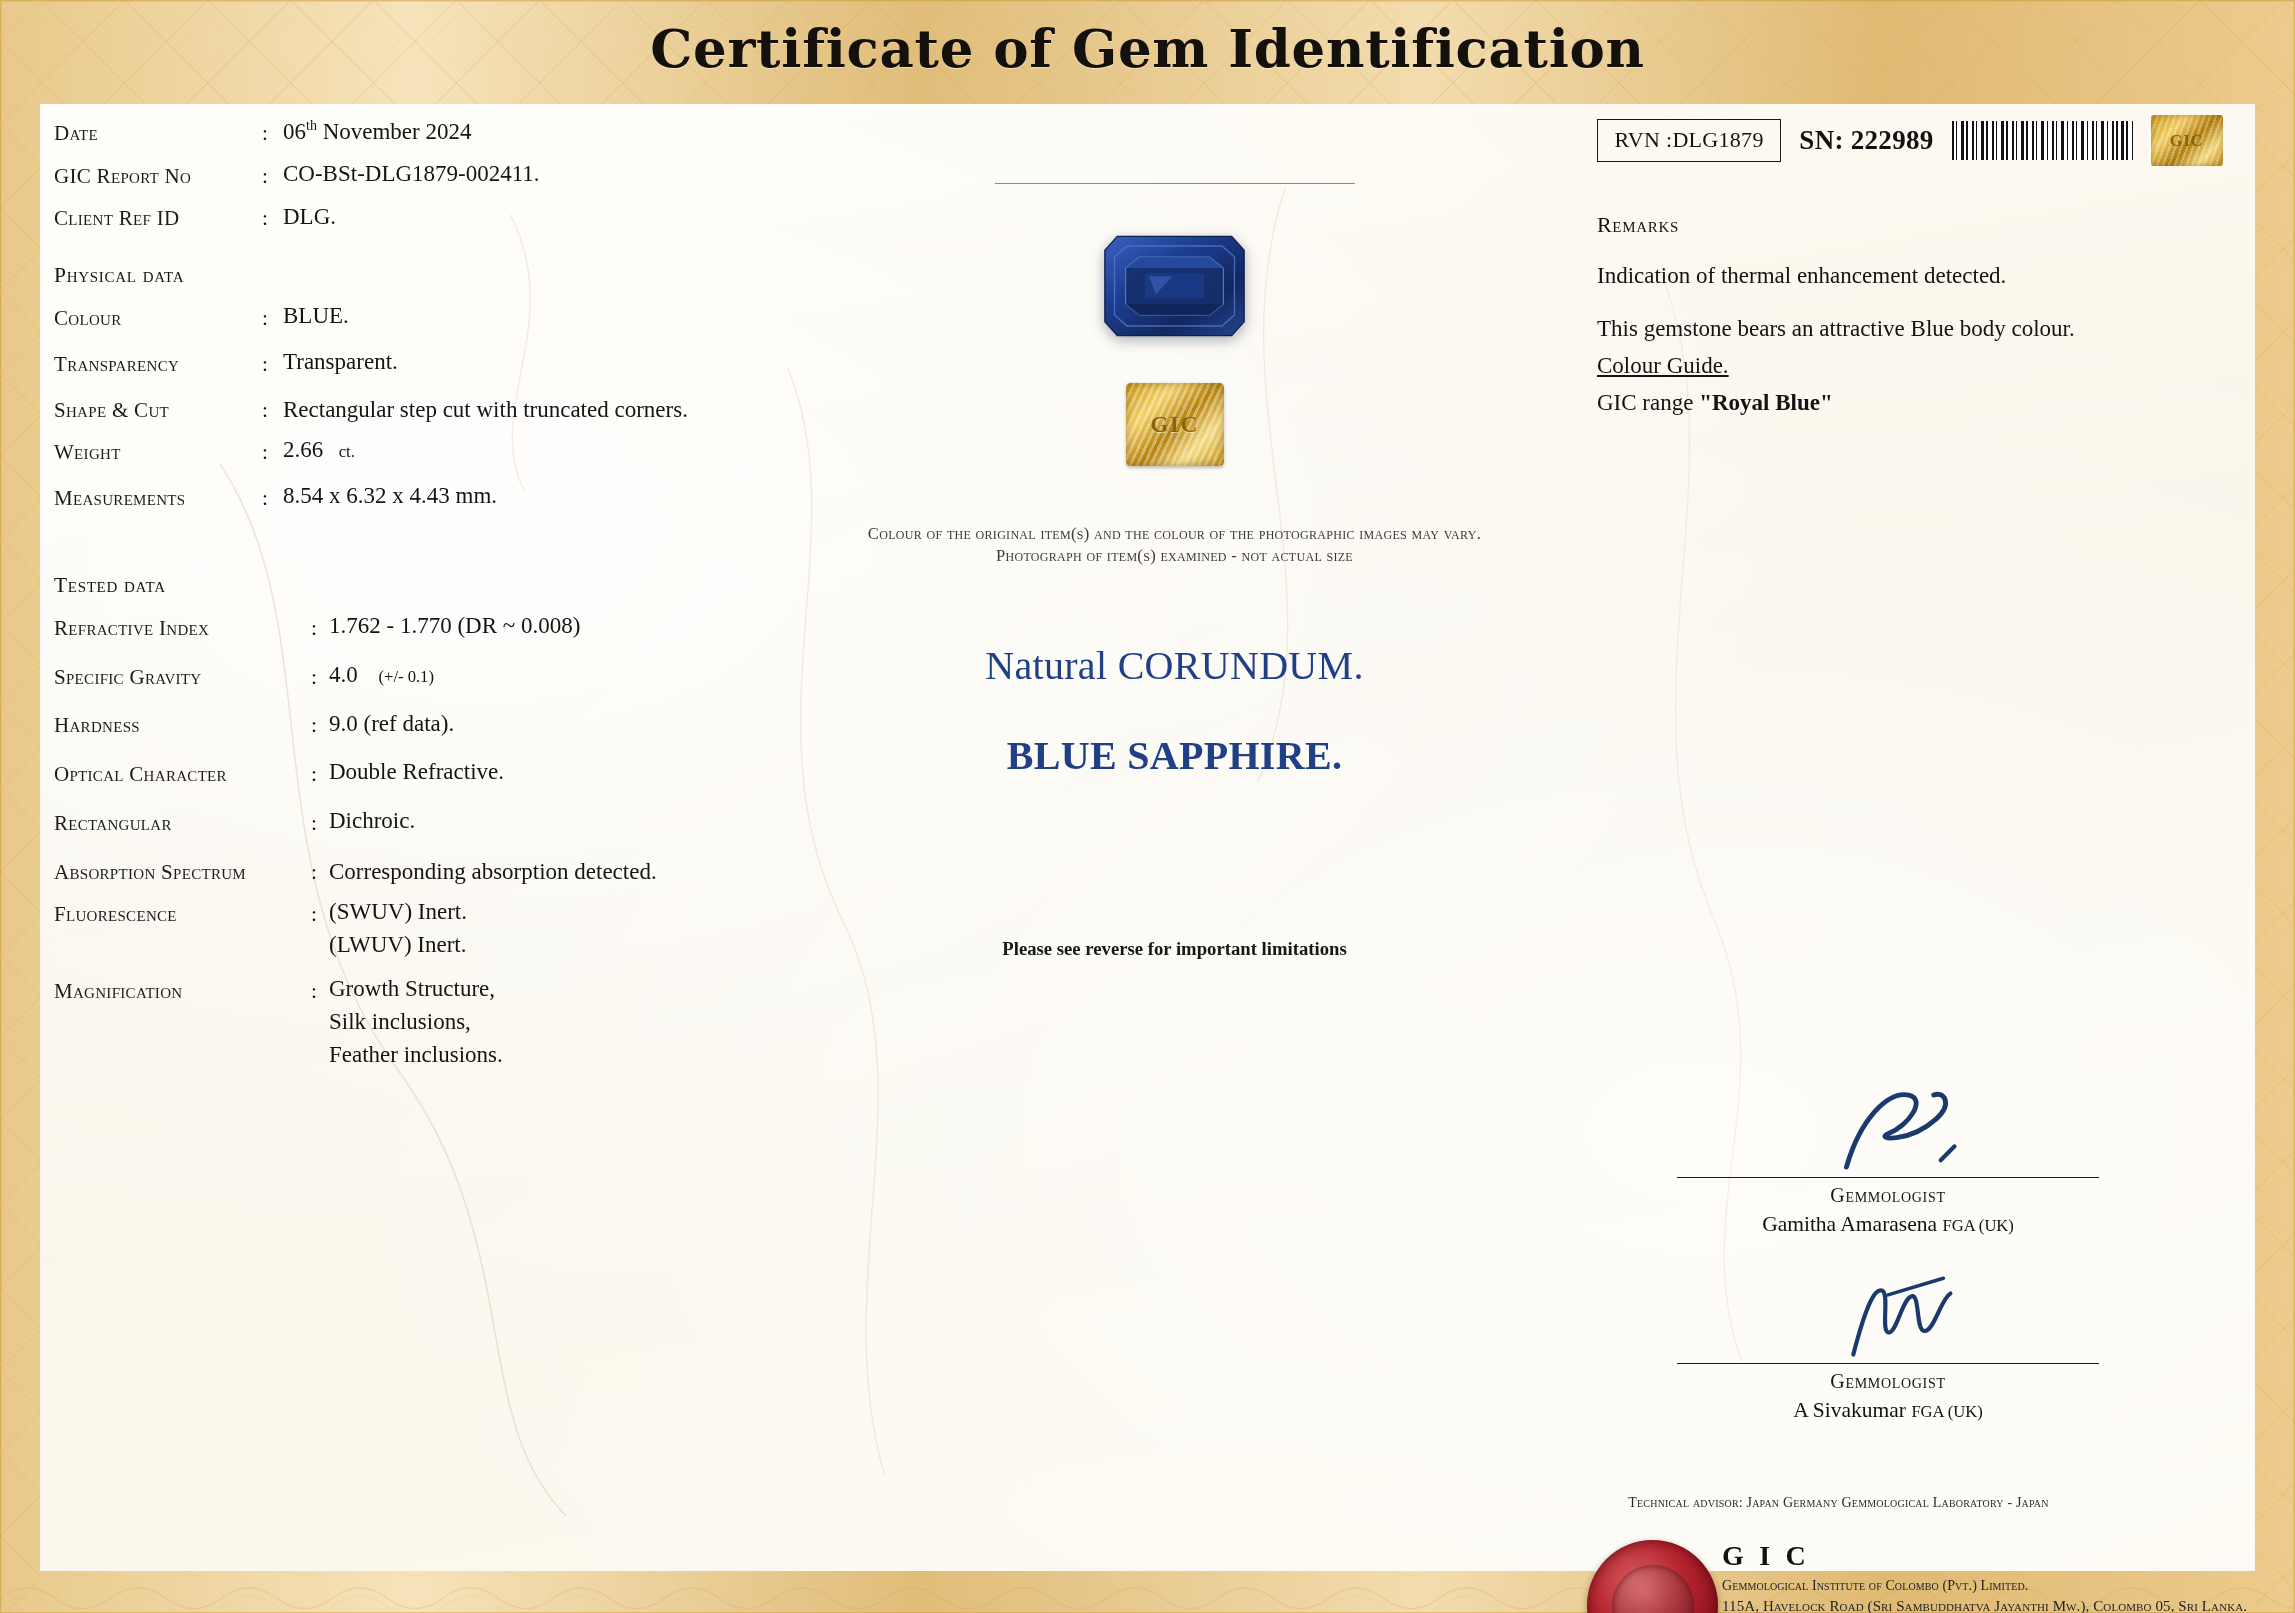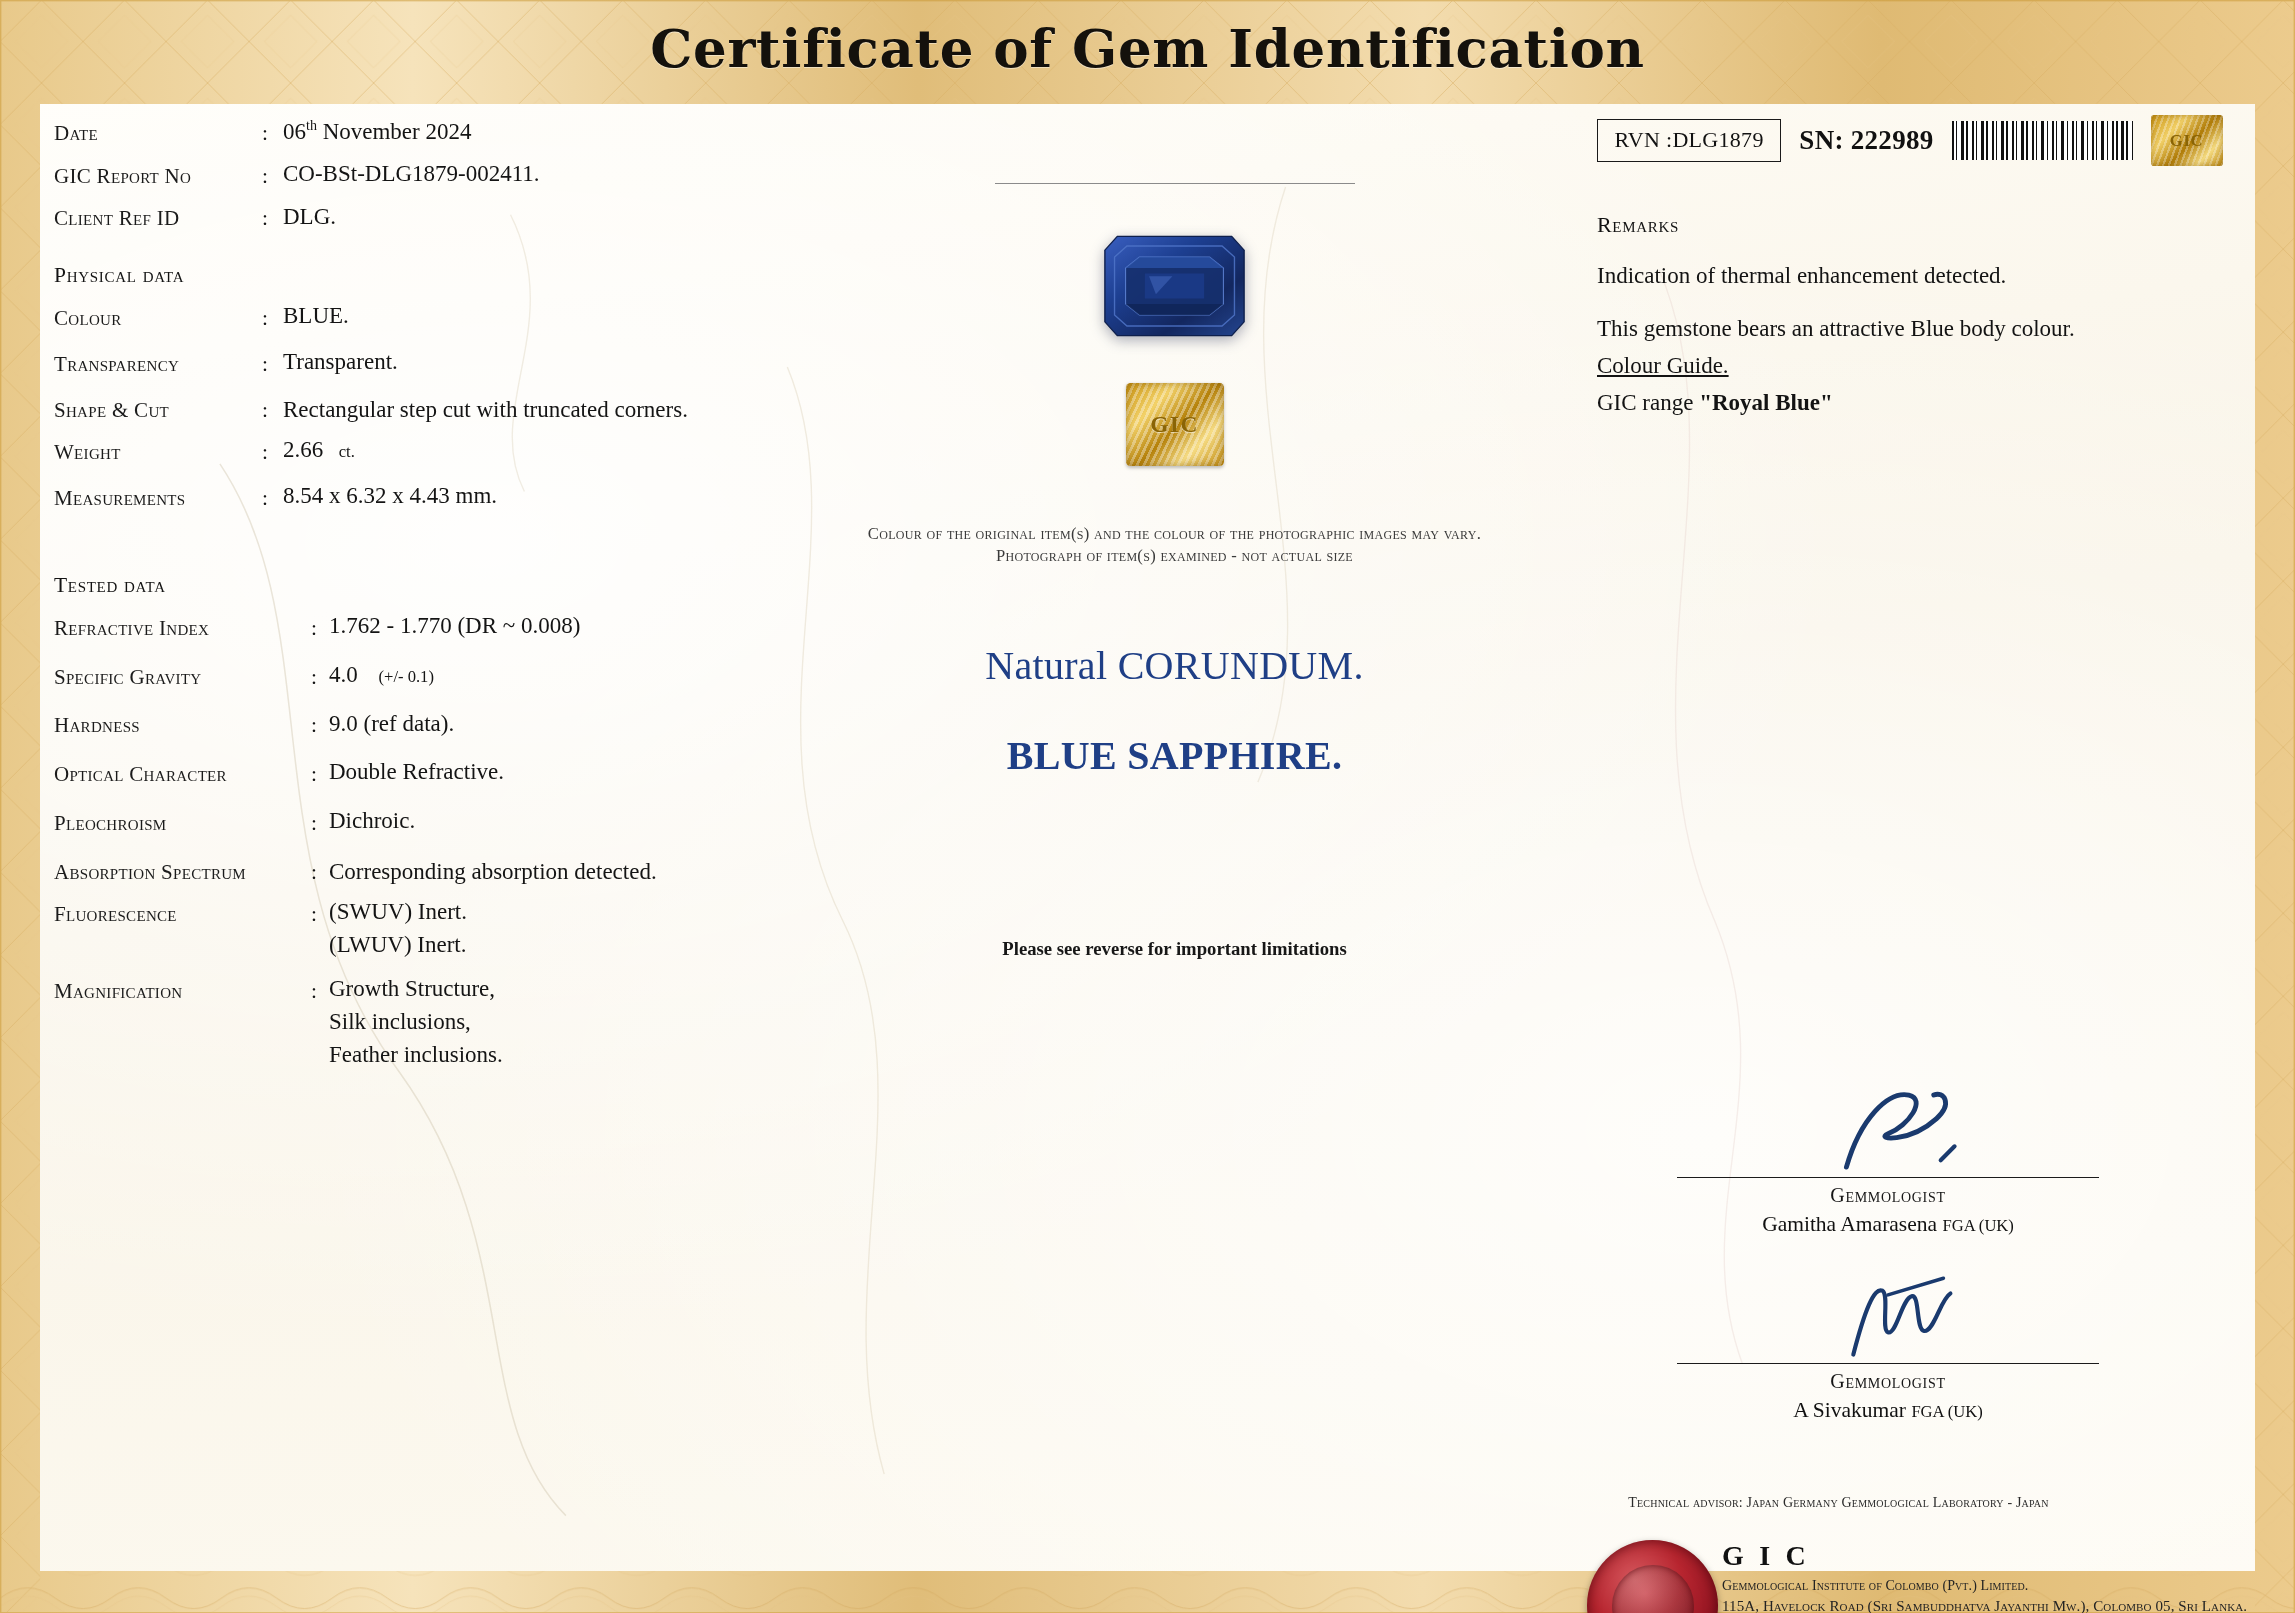--- a/index.html
+++ b/index.html
@@ -472,21 +472,21 @@
           <div class="lbl">Hardness</div>
           <div class="colon">:</div>
           <div class="val">9.0 (ref data).</div>
         </div>
         <div class="row" style="margin-bottom:21px">
           <div class="lbl">Optical Character</div>
           <div class="colon">:</div>
           <div class="val">Double Refractive.</div>
         </div>
         <div class="row" style="margin-bottom:21px">
-          <div class="lbl">Pleochroism</div>
+          <div class="lbl">Rectangular</div>
           <div class="colon">:</div>
           <div class="val">Dichroic.</div>
         </div>
         <div class="row" style="margin-bottom:12.5px">
           <div class="lbl">Absorption Spectrum</div>
           <div class="colon">:</div>
           <div class="val" style="max-width:388px;line-height:1.3">Corresponding absorption detected.</div>
         </div>
         <div class="row tight">
           <div class="lbl">Fluorescence</div>

